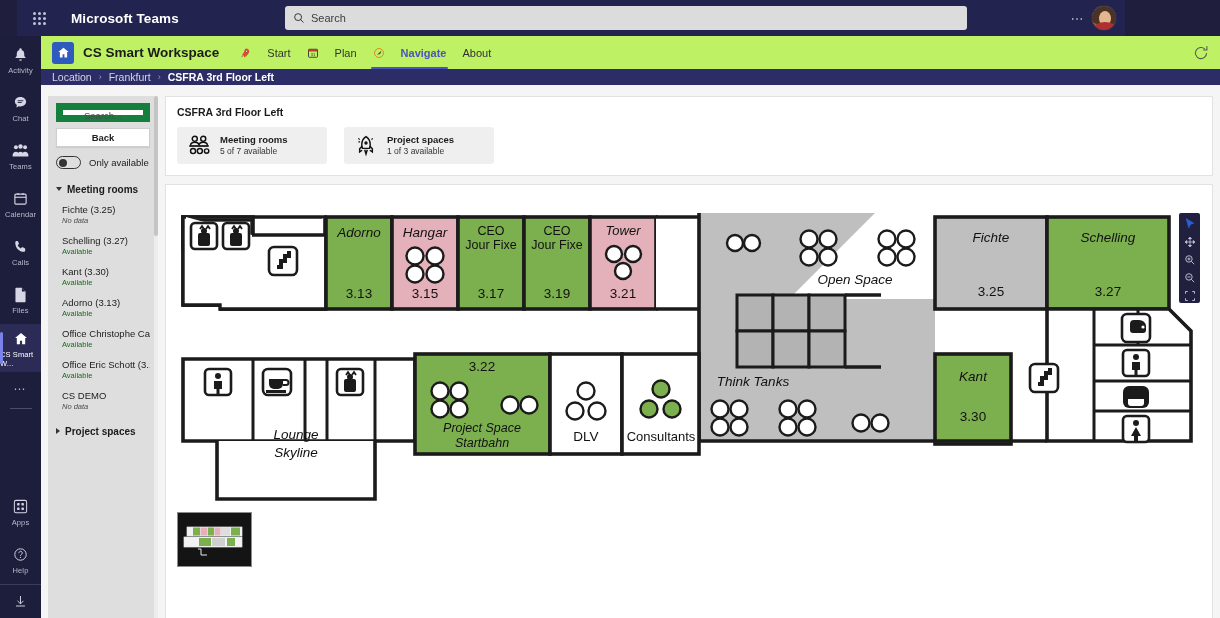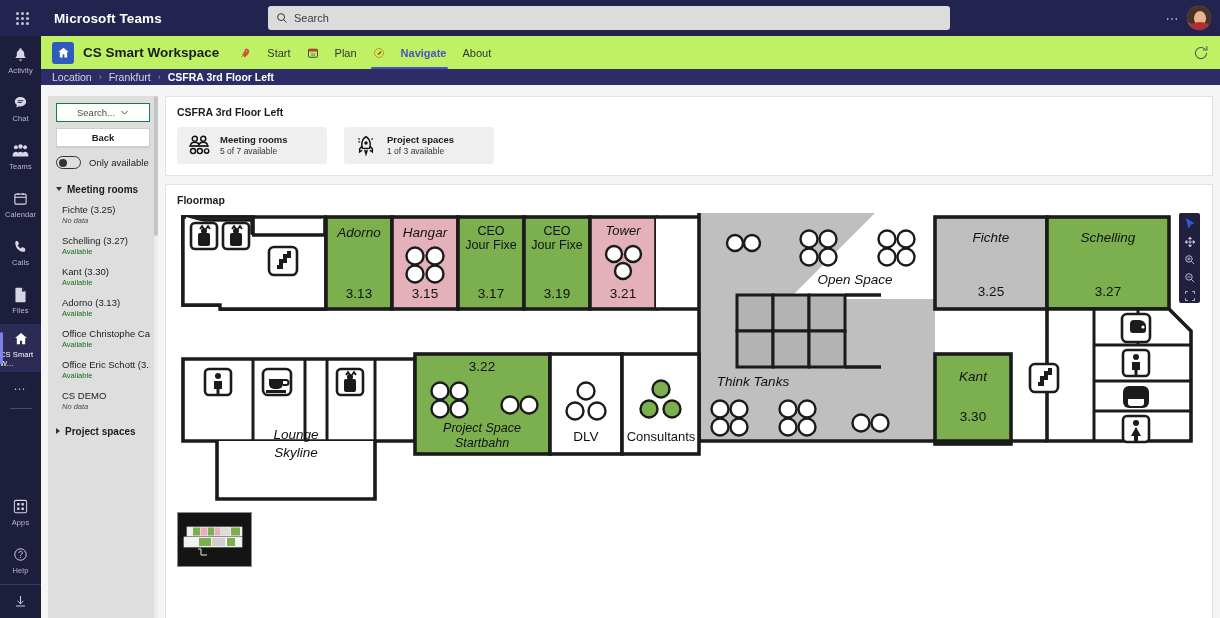--- a/index.html
+++ b/index.html
@@ -6,21 +6,21 @@
   html, body {
     width: 1220px; height: 618px;
     font-family: "Liberation Sans", sans-serif;
     overflow: hidden;
     background: #1f1f3d;
   }
   #app { position: relative; width: 1220px; height: 618px; }
 
   
   .teams-topbar {
-    position: absolute; left: 0; top: 0; width: 1220px; height: 36px;
+    position: absolute; left: 17px; top: 0; width: 1108px; height: 36px;
     background: #23234f; display: flex; align-items: center;
   }
   .waffle {
     width: 44px; height: 36px; display: flex; align-items: center; justify-content: center;
   }
   .waffle-grid { display: grid; grid-template-columns: repeat(3,3px); grid-gap: 2px; }
   .waffle-grid i { width: 3px; height: 3px; background: #c3c3d6; border-radius: 50%; display:block;}
   .teams-title { color: #ffffff; font-size: 13.5px; font-weight: 600; margin-left: 10px; letter-spacing:.1px;}
   .search-wrap {
     position: absolute; left: 268px; top: 6px; width: 682px; height: 24px;
@@ -87,23 +87,24 @@
   .bc.sep { color:#9b9bc0; font-size:9px; cursor:default;}
   .bc.current { color:#ffffff; font-weight:700; cursor:default;}
 
   
   .lpanel {
     position:absolute; left:7px; top:60px; width:110px; height:552px;
     background:#dedede;
   }
   .lp-inner { padding:7px 8px 0; }
   .lp-select {
-    width:94px; height:19px; background:#fff; border:1px solid #15803d;
-    display:flex; align-items:center; justify-content:space-between; padding:0 20px; font-size:9.5px; color:#4a4a4a;
+    width:94px; height:19px; background:#fff; border:7px solid #15803d;
+    display:flex; align-items:center; justify-content:space-between; padding:0 12px; font-size:9.5px; color:#4a4a4a;
     cursor:pointer;
+    flex-direction:column;
   }
   .lp-back {
     width:94px; height:19px; margin-top:6px; background:#fff; border:1px solid #cfcfcf;
     display:flex; align-items:center; justify-content:center; font-size:9.5px; font-weight:700; color:#202020; cursor:pointer;
     box-shadow:0 1px 1px rgba(0,0,0,.08);
   }
   .lp-toggle-row { display:flex; align-items:center; gap:8px; margin-top:9px; }
   .toggle {
     width:25px; height:12.5px; border-radius:7px; border:1.4px solid #333; background:#dedede;
     position:relative; cursor:pointer; flex:none;
@@ -459,21 +460,20 @@
               <div class="t1">Project spaces</div>
               <div class="t2">1 of 3 available</div>
             </div>
           </div>
 
 
         </div>
       </div>
 
       <div class="card card2">
-        <div class="fm-title">Floormap</div>
 
         <div class="map-area">
 
           <svg class="floor" width="1030" height="300" viewBox="0 0 1030 300">
             <defs>
               <g id="chair2">
                   <circle cx="0" cy="0" r="7.5" fill="#fff" stroke="#1b1b1b" stroke-width="2.2"></circle>
                               <circle cx="17" cy="0" r="7.5" fill="#fff" stroke="#1b1b1b" stroke-width="2.2"></circle>
                 </g>
             </defs>

